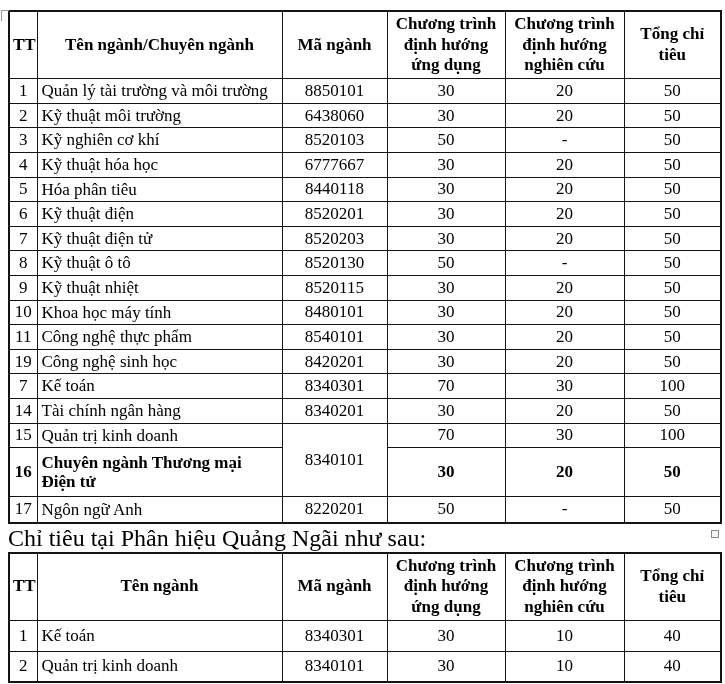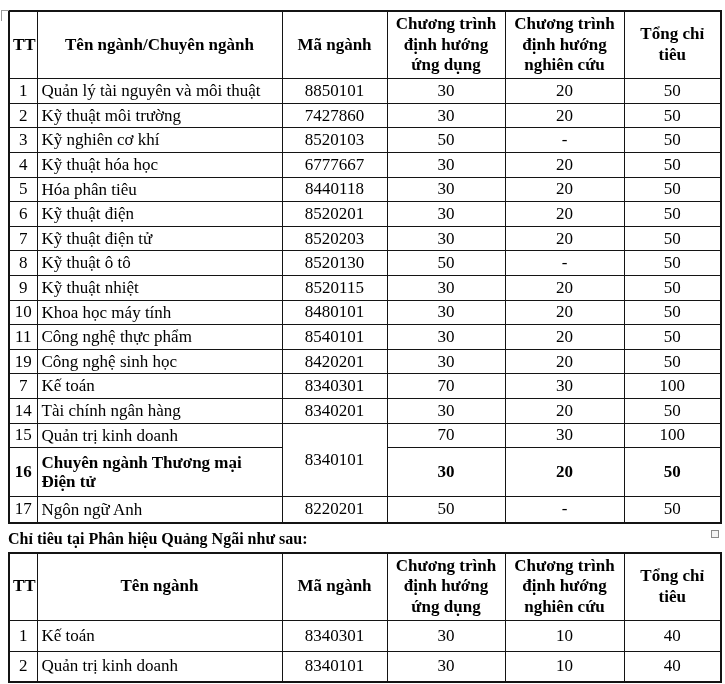--- a/index.html
+++ b/index.html
@@ -40,22 +40,22 @@
   td.c  { text-align:center; }
   td.name { text-align:left; padding-left:6px; line-height:1.15; }
 
   #table1 { margin-top:10px; }
   #table1 tr.hdr   { height:63px; }
   #table1 tr.body  { height:24.6px; }
   #table1 tr.tall  { height:49px;font-weight:bold; }
   #table1 tr.last  { height:26px; }
 
   .section-heading {
-    font-weight:bold;
-    font-size:16px;
+    font-weight:normal;
+    font-size:24px;
     line-height:21px;
     margin:4px 0 3px 8px;
   }
 
   #table2 tr.hdr  { height:68px; }
   #table2 tr.body { height:30.5px; }
 
   
   .corner-mark {
     position:absolute; left:1px; top:0;
@@ -90,30 +90,30 @@
         <tr class="hdr">
       <th>TT</th>
       <th>Tên ngành/Chuyên ngành</th>
       <th>Mã ngành</th>
       <th>Chương trình định hướng ứng dụng</th>
       <th>Chương trình định hướng nghiên cứu</th>
       <th>Tổng chỉ tiêu</th>
     </tr>
     <tr class="body">
       <td class="c">1</td>
-      <td class="name">Quản lý tài nguyên và môi thuật</td>
+      <td class="name">Quản lý tài trường và môi trường</td>
       <td class="c">8850101</td>
       <td class="c">30</td>
       <td class="c">20</td>
       <td class="c">50</td>
     </tr>
     <tr class="body">
       <td class="c">2</td>
       <td class="name">Kỹ thuật môi trường</td>
-      <td class="c">7427860</td>
+      <td class="c">6438060</td>
       <td class="c">30</td>
       <td class="c">20</td>
       <td class="c">50</td>
     </tr>
     <tr class="body">
       <td class="c">3</td>
       <td class="name">Kỹ nghiên cơ khí</td>
       <td class="c">8520103</td>
       <td class="c">50</td>
       <td class="c">-</td>

